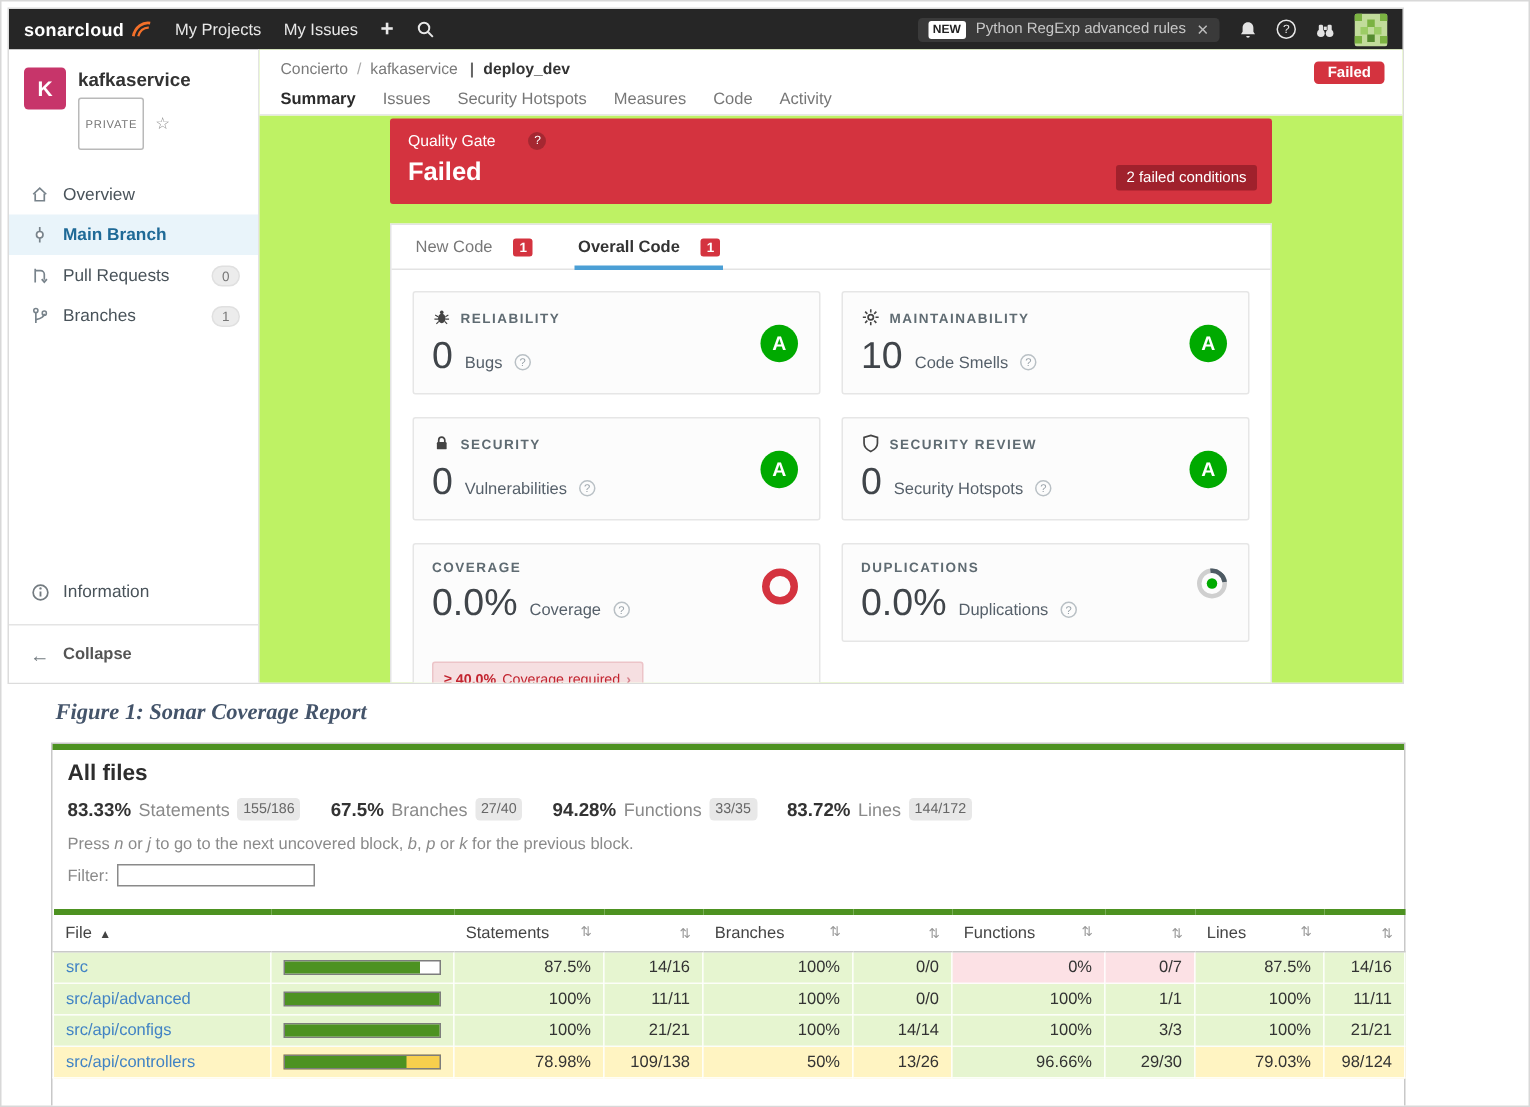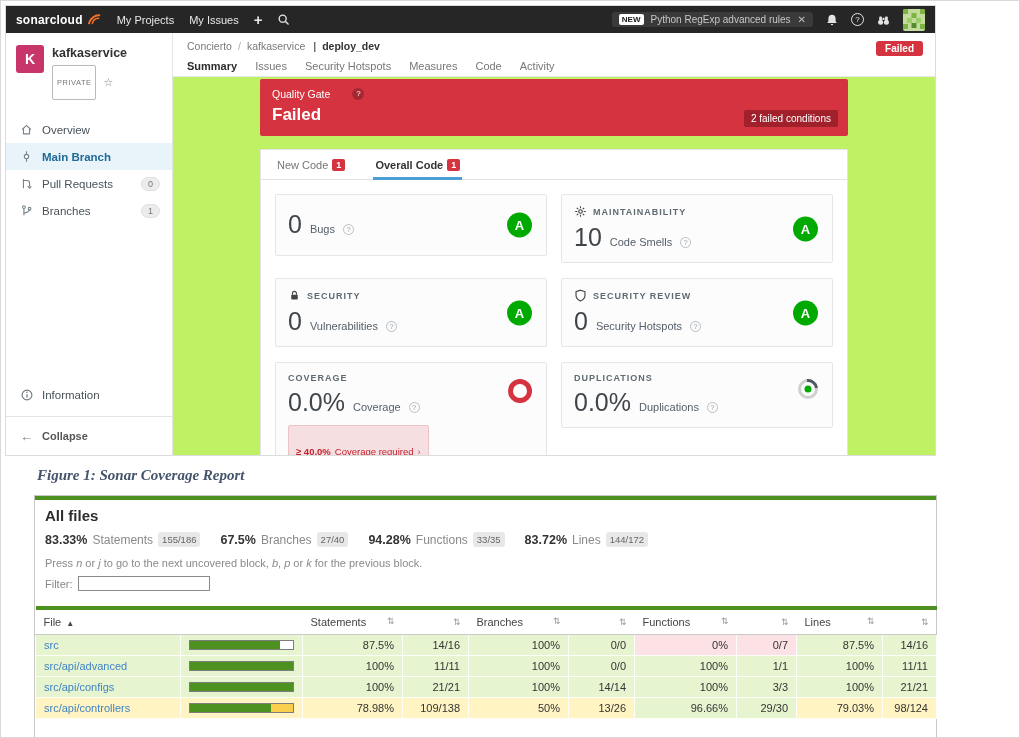--- a/index.html
+++ b/index.html
@@ -82,21 +82,21 @@
   .qg-row { display:flex; align-items:flex-end; gap:22px; font-size:10.5px; }
   .qg-help { width:12px; height:12px; border-radius:50%; background:rgba(0,0,0,.22);
              font-size:8px; line-height:12px; text-align:center; cursor:pointer; }
   .qg-help::before { content:"?"; }
   .qg-status { font-size:17px; font-weight:bold; margin-top:5px; }
   .qg-cond { position:absolute; right:10px; bottom:9px; background:#a0212c; color:#fff;
              font-size:10px; padding:3px 7px; border-radius:2px; }
 
   .overview-card { width:588px; margin:13px auto 0; background:#fff; border:1px solid #e3e3e3; }
   .code-tabs { border-bottom:1px solid #e3e3e3; padding-left:14px; display:flex; gap:26px; }
-  .ctab { display:inline-flex; align-items:center; gap:4px; padding:9px 2px 6px;
+  .ctab { display:inline-flex; align-items:center; gap:14px; padding:9px 2px 6px;
           font-size:11px; color:#777; cursor:pointer; border-bottom:3px solid transparent; margin-bottom:-1px;text-align:right; }
   .ctab.active { border-bottom-color:#4b9fd5; color:#333; font-weight:bold; }
   .tab-count { background:#d4333f; color:#fff; font-size:9px; font-weight:bold;
                padding:1px 4px; border-radius:2px; }
 
   .tiles { display:grid; grid-template-columns:1fr 1fr; gap:15px 14px; padding:14px; align-items:start; }
   .tile { background:#fcfcfc; border:1px solid #e6e6e6; border-radius:2px; padding:10px 12px;
           position:relative; min-height:62px; }
   .tile-cat { display:flex; align-items:center; gap:6px; font-size:9px; font-weight:bold;
               color:#5f6b72; letter-spacing:1px; }
@@ -111,23 +111,23 @@
             width:25px; height:25px; border-radius:50%; background:#00aa00; color:#fff;
             font-size:13px; font-weight:bold; display:flex; align-items:center; justify-content:center; }
   .ring { position:absolute; top:16px; right:14px; width:24px; height:24px;
           border:5px solid #d4333f; border-radius:50%; }
   .dup { position:absolute; top:16px; right:14px; width:20px; height:20px;
          border:3px solid #cfcfcf; border-radius:50%; }
   .dup::before { content:""; position:absolute; inset:-3px; border:3px solid transparent;
                  border-top-color:#4d5a63; border-radius:50%; transform:rotate(38deg); }
   .dup::after { content:""; position:absolute; width:7px; height:7px; background:#00aa00;
                 border-radius:50%; top:50%; left:50%; transform:translate(-50%,-50%); }
-  .warn-chip { margin-top:8px; display:inline-flex; align-items:center; gap:4px;
+  .warn-chip { margin-top:24px; display:inline-flex; align-items:center; gap:4px;
                background:#f6dfe1; border:1px solid #ecc4c8; border-radius:2px;
-               padding:20px 7px; font-size:9.5px; color:#c2242f; cursor:pointer; }
+               padding:6px 7px; font-size:9.5px; color:#c2242f; cursor:pointer; }
   .warn-strong { font-weight:bold; }
   .chev { color:#d4808a; font-weight:bold; }
   .chev::before { content:"›"; }
 
   
   .ic { display:block; flex:0 0 auto; }
 
   
   .caption { font-family:"Liberation Serif", serif; font-style:italic; font-weight:600;
              font-size:15px; color:#44546a; }
@@ -322,20 +322,28 @@
             </span>
             <span class="ctab active">
               <span>Overall Code</span>
               <span class="tab-count">1</span>
             </span>
           </div>
 
           <div class="tiles">
 
             <div class="tile">
+              <div class="tile-cat">
+                <svg class="ic" width="13" height="13" viewBox="0 0 16 16">
+                  <ellipse cx="8" cy="9" rx="3.1" ry="3.9" fill="#444"></ellipse>
+                    <circle cx="8" cy="4" r="1.5" fill="#444"></circle>
+                  <path d="M2.6 6.2L5 7.6 M13.4 6.2L11 7.6 M2 9.5h3 M14 9.5h-3 M3.6 13.4l2-2 M12.4 13.4l-2-2" stroke="#444" stroke-width="1"></path>
+                </svg>
+                <span>RELIABILITY</span>
+              </div>
               <div class="tile-row">
                 <span class="tile-val">0</span>
                 <span class="tile-lbl">Bugs</span>
                 <span class="help-dot"></span>
               </div>
               <span class="rating">A</span>
             </div>
 
             <div class="tile">
               <div class="tile-cat">

